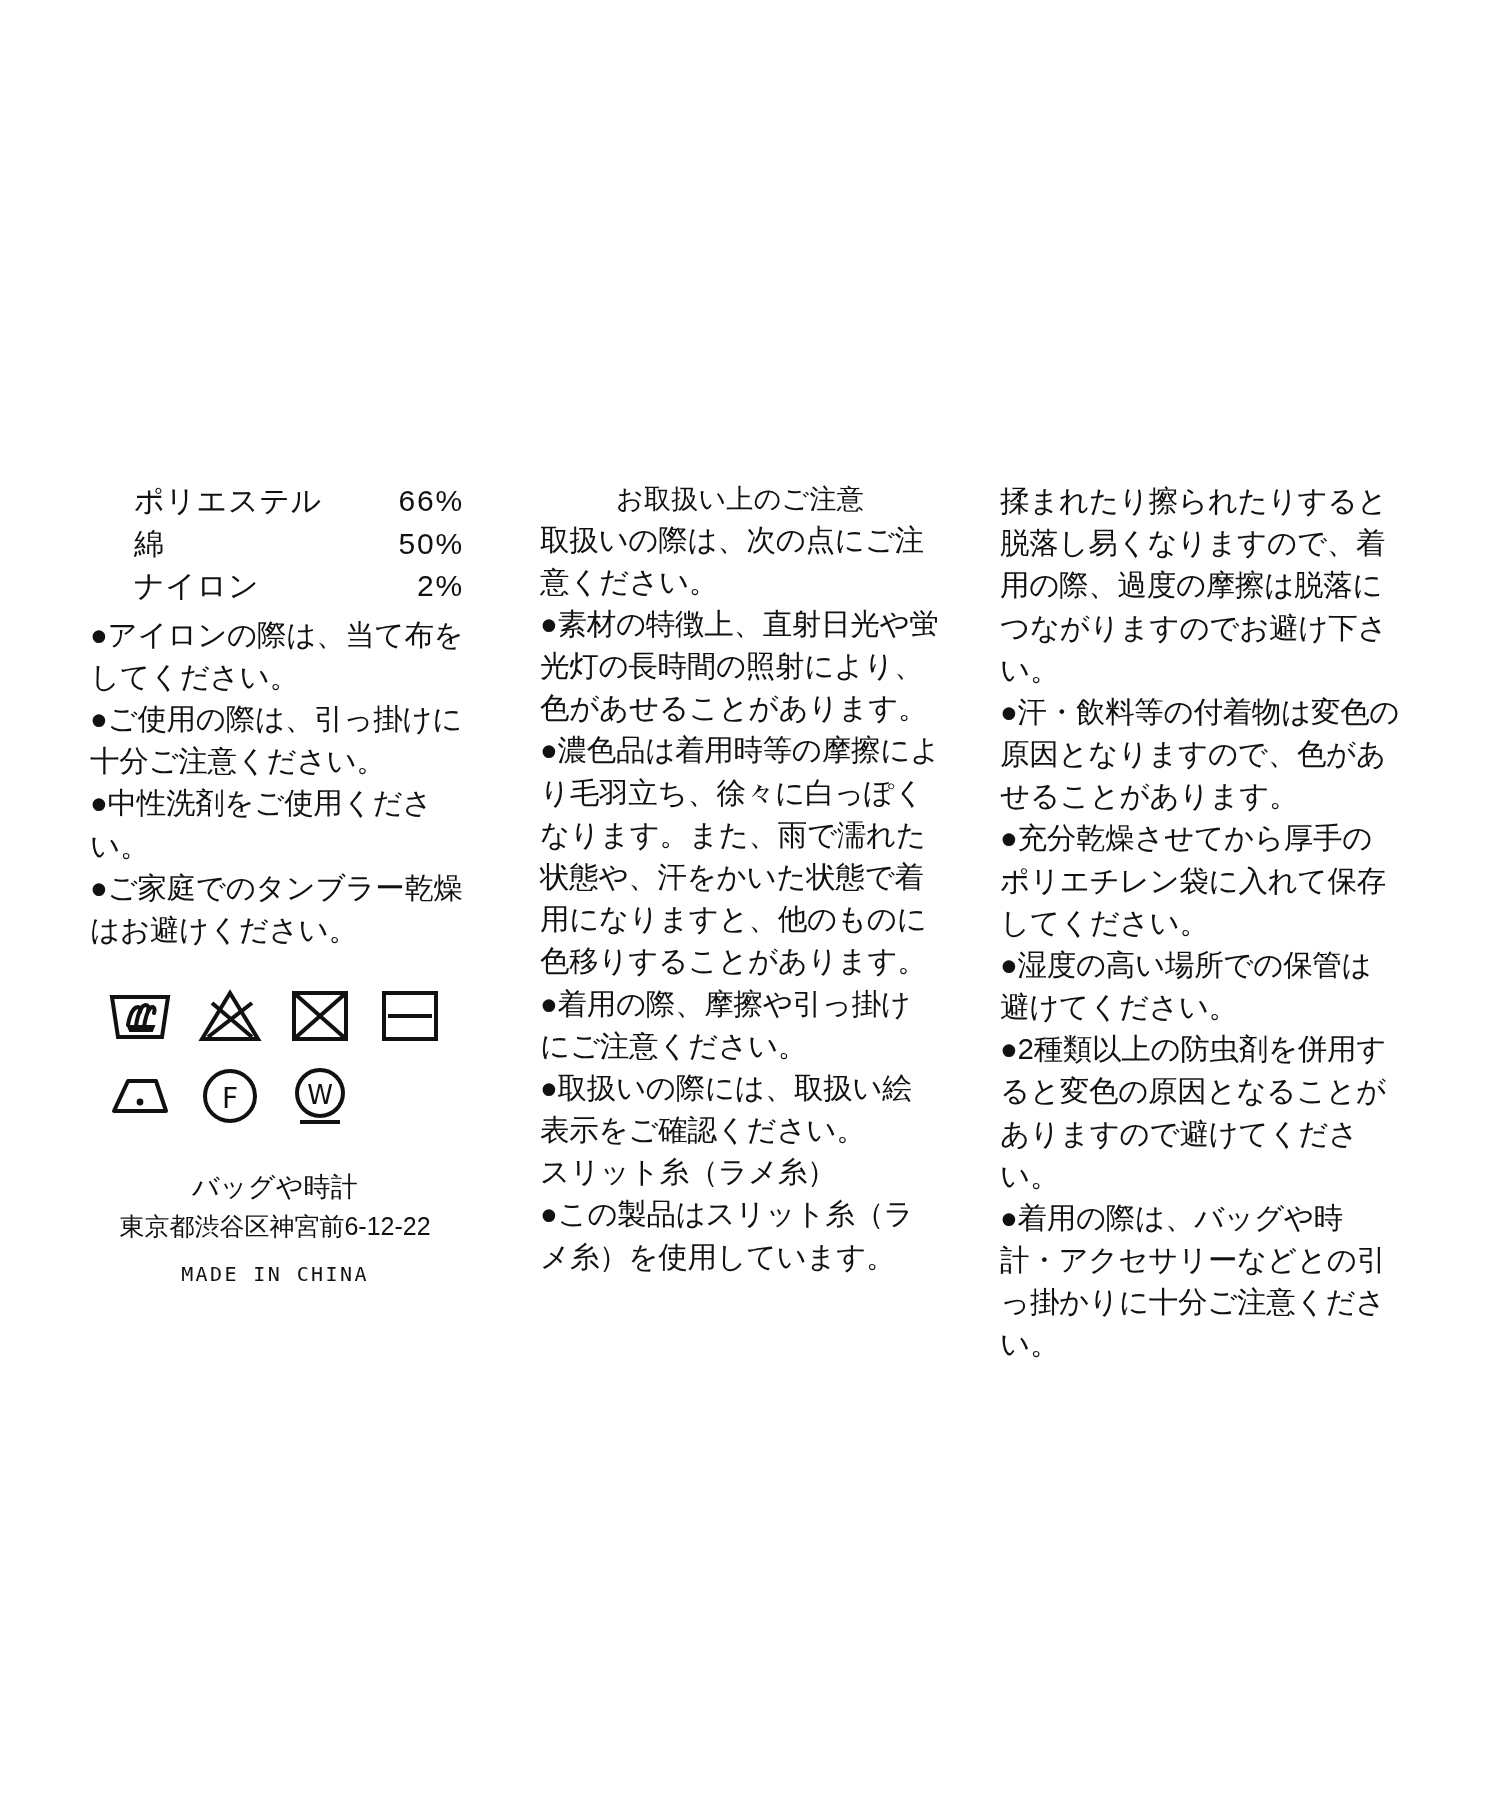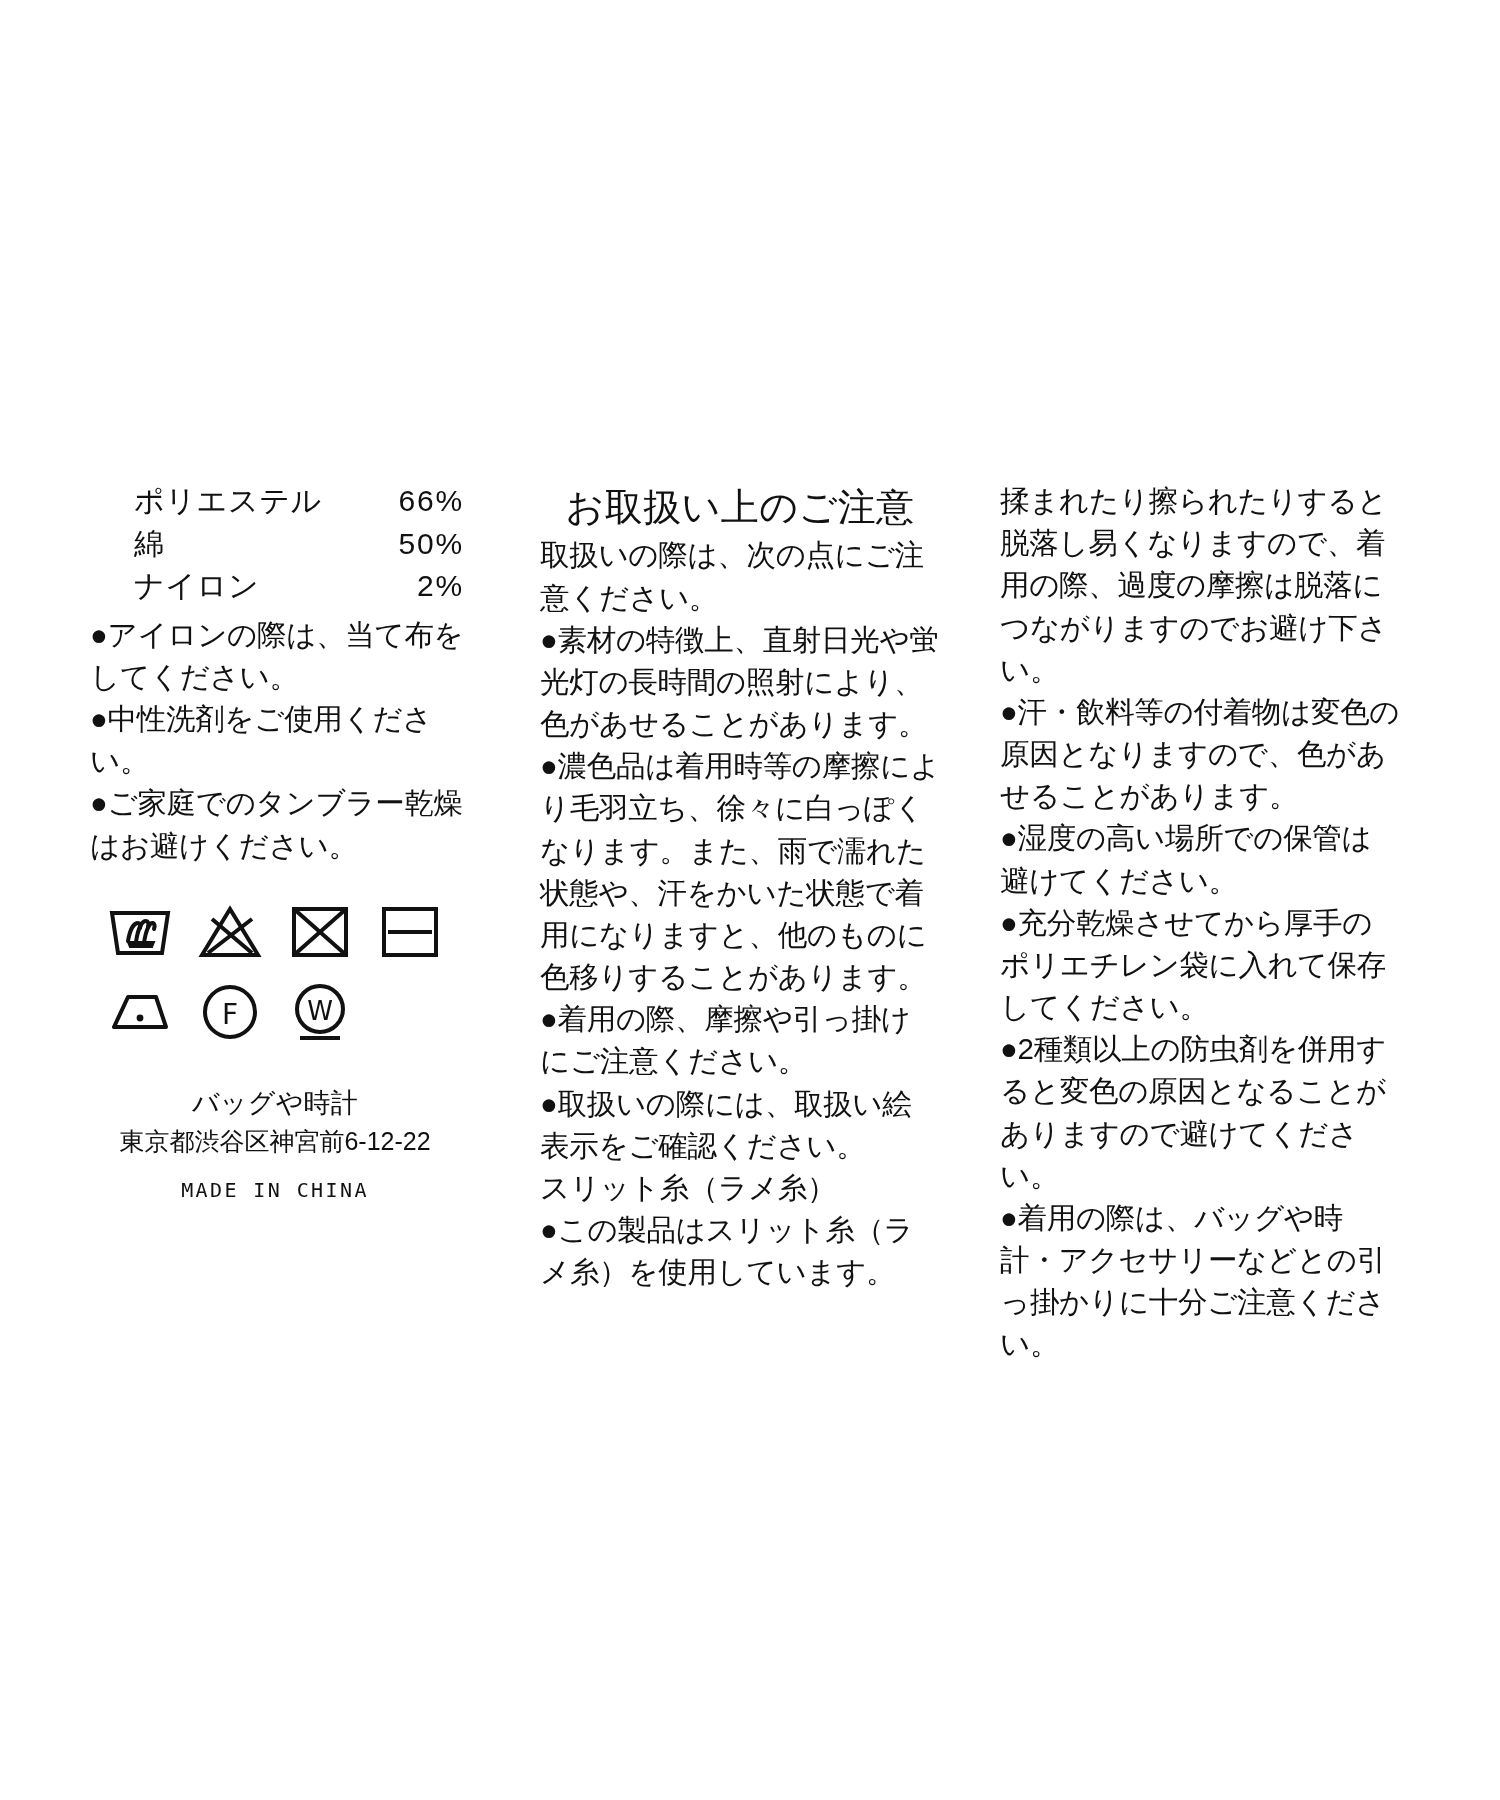--- a/index.html
+++ b/index.html
@@ -67,21 +67,21 @@
   }
   .notes p {
     margin: 0;
     text-indent: 0;
   }
   .notes p.bullet {
     margin: 0;
   }
 
   .mid-head {
-    font-size: 38px;
+    font-size: 27px;
     line-height: 1.43;
     text-align: center;
     margin: 0 0 0 0;
     letter-spacing: 0.01em;
   }
 
   
   .care-symbols {
     margin-top: 34px;
   }
@@ -135,20 +135,21 @@
           <span class="pct">50%</span>
         </div>
         <div class="comp-row">
           <span class="fiber">ナイロン</span>
           <span class="pct">2%</span>
         </div>
       </div>
 
       <div class="notes">
         <p class="bullet">●アイロンの際は、当て布をしてください。</p>
+        <p class="bullet">●ご使用の際は、引っ掛けに十分ご注意ください。</p>
         <p class="bullet">●中性洗剤をご使用ください。</p>
         <p class="bullet">●ご家庭でのタンブラー乾燥はお避けください。</p>
       </div>
 
       <div class="care-symbols">
         <div class="symbol-row">
 
           <div class="sym">
             <svg width="64" height="62" viewBox="0 0 64 62">
               <path d="M4 12 L60 12 L54 52 L10 52 Z" fill="none" stroke="#111" stroke-width="4"></path>
@@ -226,21 +227,21 @@
         <p class="bullet">●取扱いの際には、取扱い絵表示をご確認ください。</p>
         <p>スリット糸（ラメ糸）</p>
         <p class="bullet">●この製品はスリット糸（ラメ糸）を使用しています。</p>
       </div>
     </div>
 
     <div class="col col-right">
       <div class="notes">
         <p>揉まれたり擦られたりすると脱落し易くなりますので、着用の際、過度の摩擦は脱落につながりますのでお避け下さい。</p>
         <p class="bullet">●汗・飲料等の付着物は変色の原因となりますので、色があせることがあります。</p>
+        <p class="bullet">●充分乾燥させてから厚手のポリエチレン袋に入れて保存してください。</p>
         <p class="bullet">●湿度の高い場所での保管は避けてください。</p>
-        <p class="bullet">●充分乾燥させてから厚手のポリエチレン袋に入れて保存してください。</p>
         <p class="bullet">●2種類以上の防虫剤を併用すると変色の原因となることがありますので避けてください。</p>
         <p class="bullet">●着用の際は、バッグや時計・アクセサリーなどとの引っ掛かりに十分ご注意ください。</p>
       </div>
     </div>
 
   </div>
 </div>
 
 </body></html>

